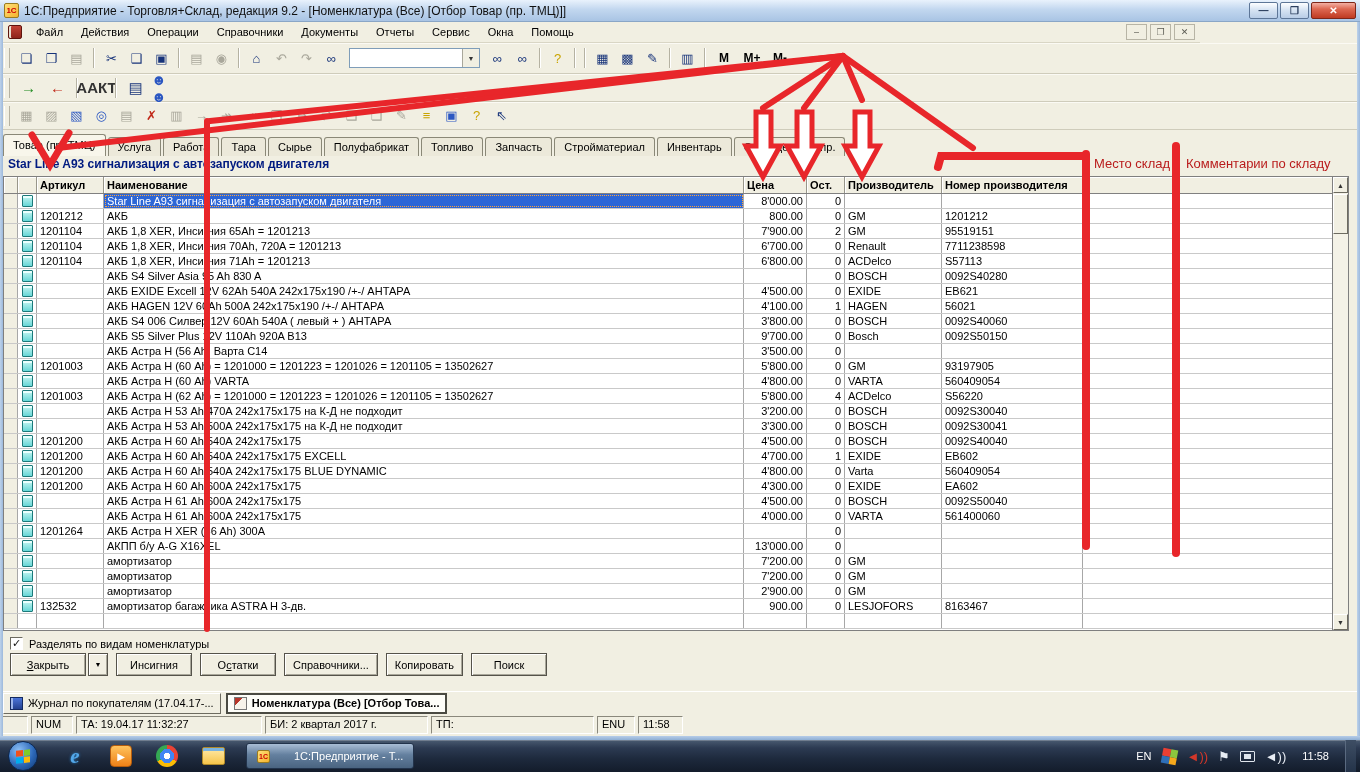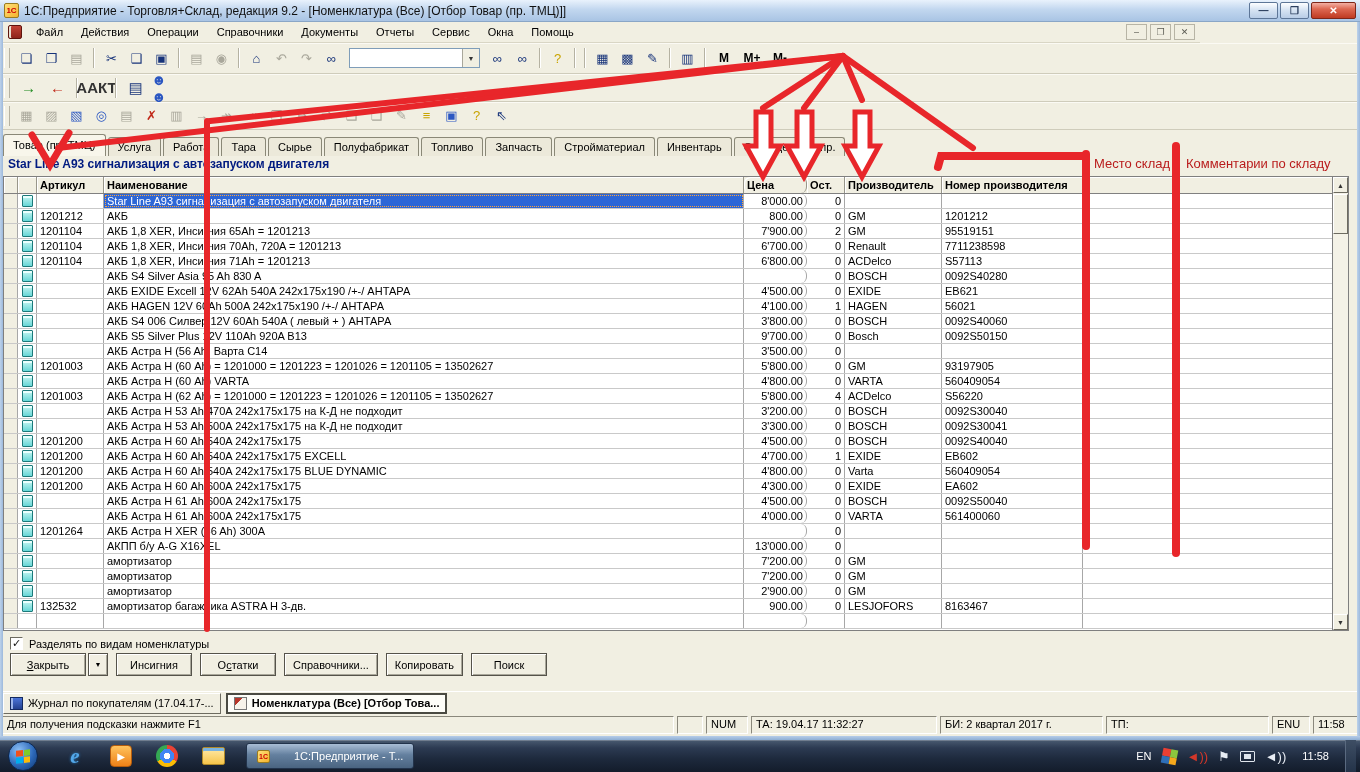--- a/index.html
+++ b/index.html
@@ -56,21 +56,21 @@
   .grid{position:absolute;left:3px;top:176px;width:1346px;height:455px;background:#fff;border:1px solid #7f7f7f;z-index:2;}
   .g-header{display:flex;height:17px;background:#f1efe2;border-bottom:1px solid #808080;font-weight:bold;}
   .g-header .cell{border-right:1px solid #98968a;box-shadow:inset 1px 1px 0 #fff;line-height:16px;padding:0 3px;overflow:hidden;white-space:nowrap;}
   .g-body{position:relative;}
   .g-row{display:flex;height:15px;border-bottom:1px solid #c9c9c9;background:#fff;}
   .g-row .cell{border-right:1px solid #a7a7a7;overflow:hidden;white-space:nowrap;line-height:14px;padding:0 3px;}
   .c-rh{width:14px;background:#f1efe2;padding:0!important;}
   .c-ic{width:19px;display:flex;align-items:center;justify-content:center;padding:0!important;}
   .c-a{width:67px;}
   .c-n{width:640px;}
-  .c-p{width:63px;border-radius:6px;}
+  .c-p{width:63px;}
   .c-o{width:38px;}
   .c-m{width:97px;}
   .c-np{width:141px;}
   .c-f{flex:1;border-right:none!important;}
   .num{text-align:right;}
   .item-icon{width:11px;height:12px;background:linear-gradient(#c6f6f2,#67d6d6);border:1px solid #1c7a7a;border-radius:1px;box-shadow:inset 0 2px 0 #e9fffd;}
   .sel{background:#2c66d6;color:#fff;outline:1px dotted #ffa43a;outline-offset:-2px;}
   .vscroll{position:absolute;top:0;right:0;bottom:0;width:16px;background:#f4f2e7;border-left:1px solid #808080;}
   .sb{position:absolute;left:0;width:15px;height:16px;background:#f1efe2;border:1px solid;border-color:#fff #6d6b60 #6d6b60 #fff;font-size:7px;display:flex;align-items:center;justify-content:center;color:#333;}
   .sb.up{top:0}.sb.up::before{content:"▲";}
@@ -662,21 +662,20 @@
     <span class="mdi-tab">
       <span class="mdi-ico journal"></span>
       <span>Журнал по покупателям (17.04.17-...</span>
     </span>
     <span class="mdi-tab on">
       <span class="mdi-ico doc1c"></span>
       <span>Номенклатура (Все) [Отбор Това...</span>
     </span>
   </div>
 <div class="statusbar">
-  <div class="s-hint">Для получения подсказки нажмите F1</div>
   <div style="display:flex;gap:3px" id="status-segments">
       <span class="seg" style="width: 26px;"></span>
       <span class="seg" style="width: 42px;">NUM</span>
       <span class="seg" style="width: 186px;">ТА: 19.04.17  11:32:27</span>
       <span class="seg" style="width: 163px;">БИ: 2 квартал 2017 г.</span>
       <span class="seg" style="width: 163px;">ТП:</span>
       <span class="seg" style="width: 38px;">ENU</span>
       <span class="seg" style="width: 45px;">11:58</span>
     </div>
 </div>

